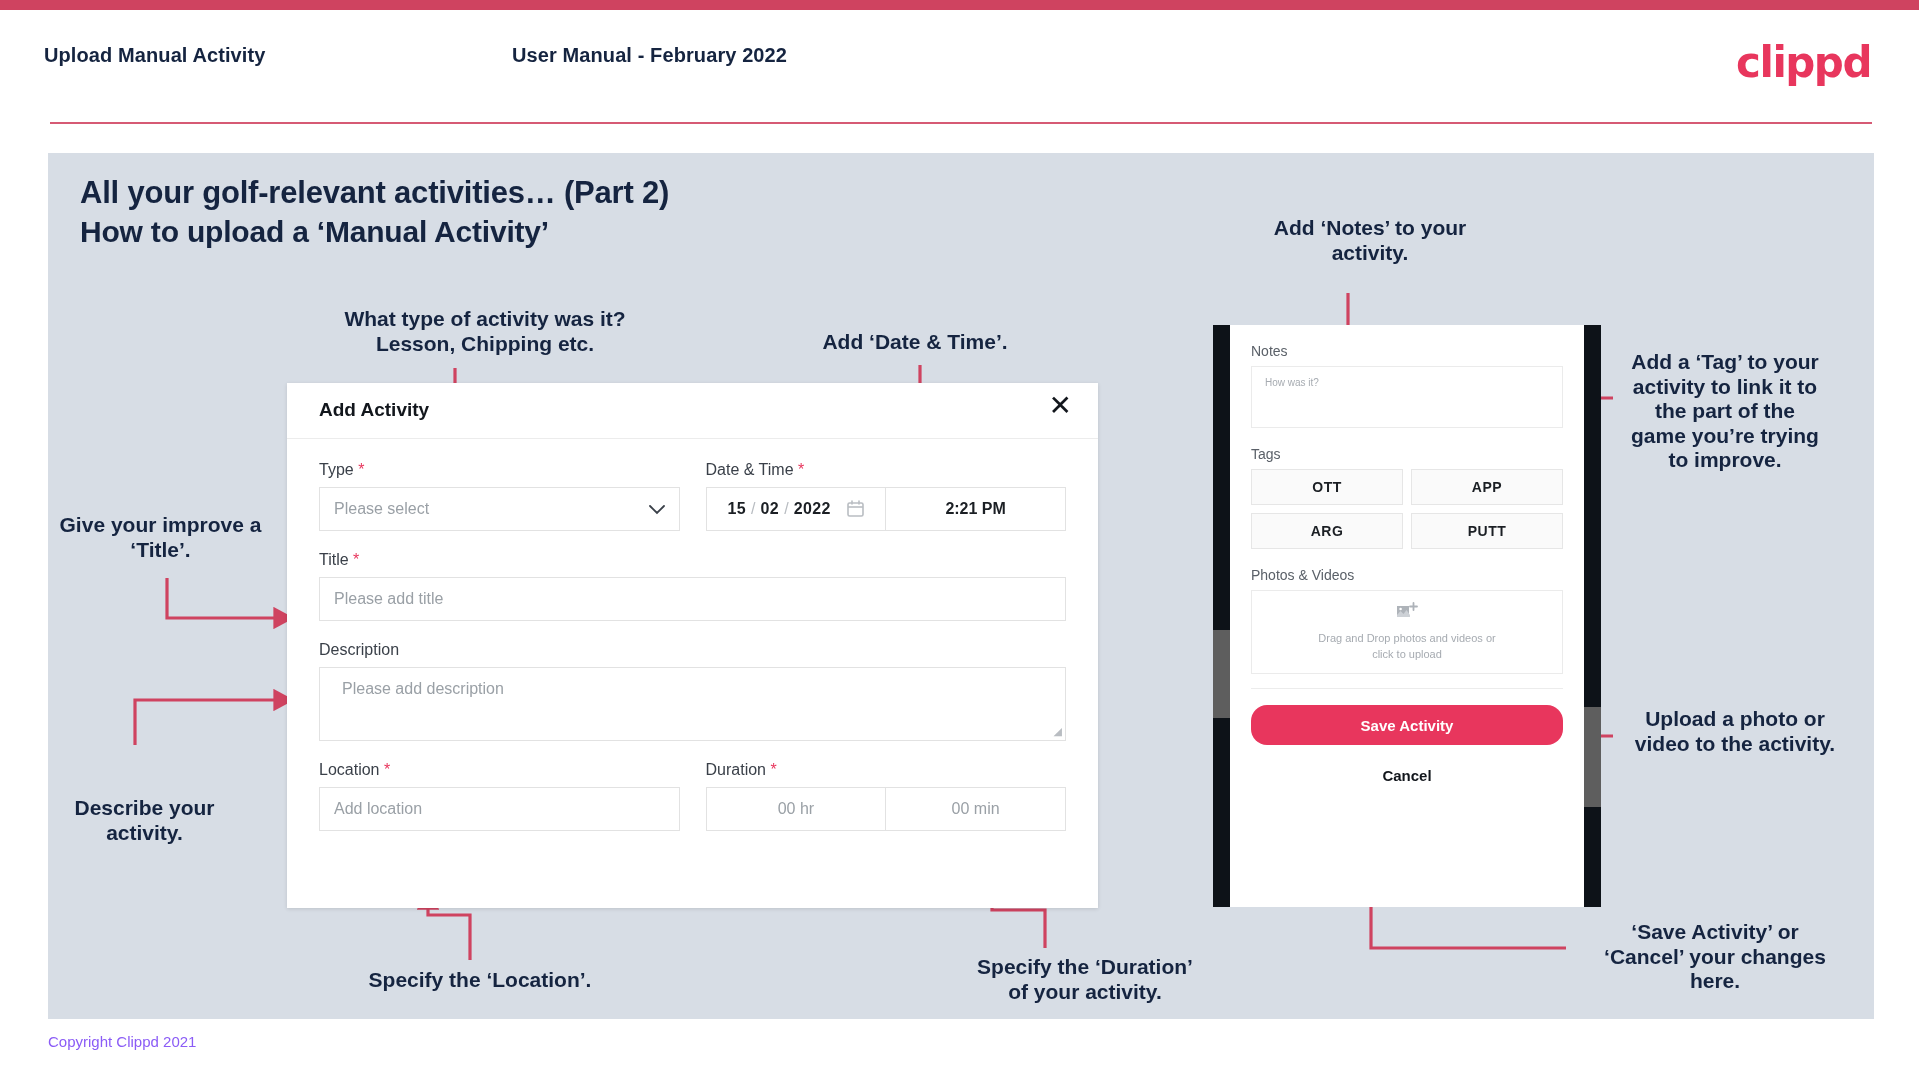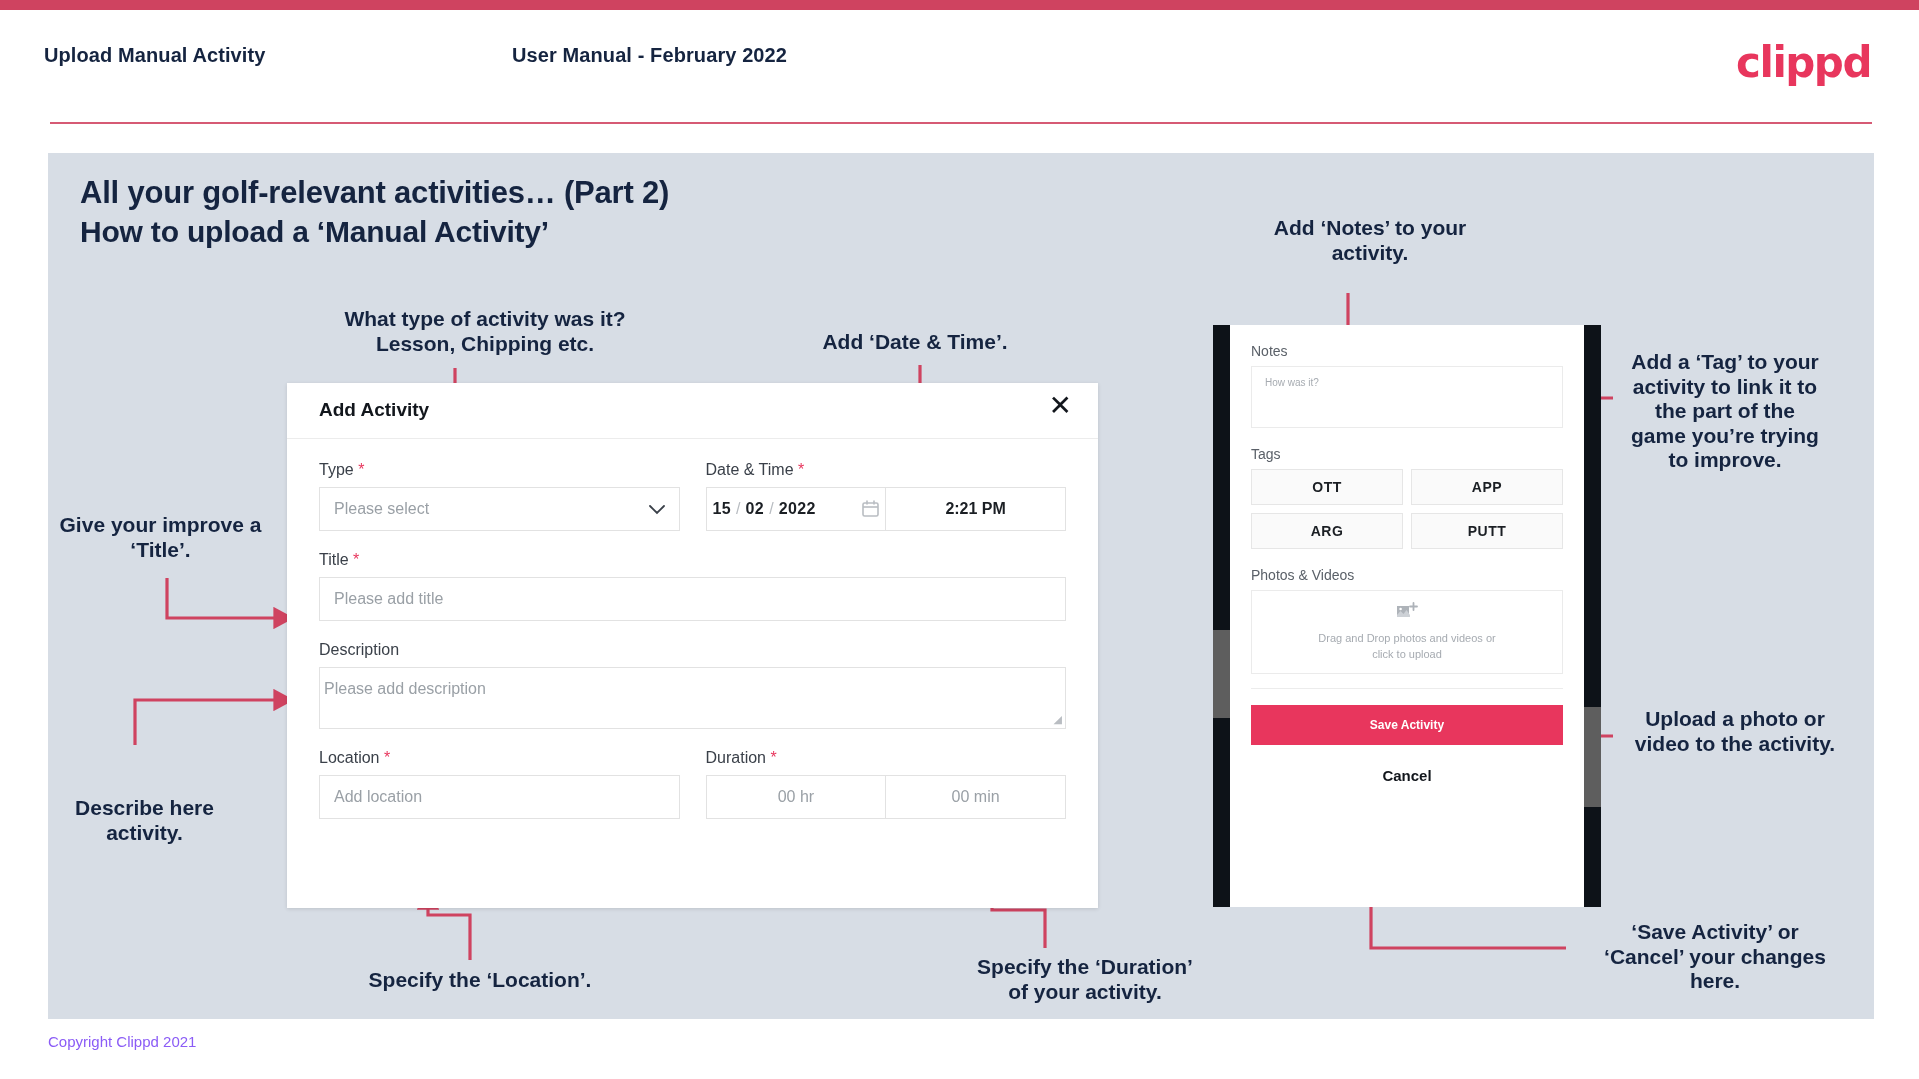--- a/index.html
+++ b/index.html
@@ -114,39 +114,39 @@
     background: #ffffff;
     display: flex; align-items: center;
     padding: 0 14px;
     font-size: 16px;
     color: #9aa0a6;
   }
   .ctrl.split { padding: 0; }
   .ctrl-seg {
     flex: 1; height: 100%;
     display: flex; align-items: center;
-    padding: 0 6px;
+    padding: 0 21px;
     text-align: right;
   }
   .ctrl-seg + .ctrl-seg { border-left: 1px solid #e2e2e2; }
   .ctrl-seg.center { justify-content: center; }
 
   .date-txt { color: #1b1f24; font-weight: 700; font-size: 16px; letter-spacing: .4px; }
   .date-sep { color: #b9bdc2; padding: 0 5px; }
   .time-txt { color: #1b1f24; font-weight: 700; font-size: 16px; }
 
   .chev { margin-left: auto; color: #3a4049; font-size: 15px; }
 
   .cal-icon { margin-left: auto; display: inline-flex; }
 
   .ta {
-    height: 62px;
+    height: 74px;
     border: 1px solid #e2e2e2;
     background: #fff;
-    padding: 12px 4px;
+    padding: 12px 22px;
     font-size: 16px; color: #9aa0a6;
     position: relative;
   }
   .ta .grip {
     position: absolute; right: 3px; bottom: 2px;
     color: #b9bdc2; font-size: 11px;
   }
   .mb-lg { margin-bottom: 20px; }
 
   
@@ -196,22 +196,23 @@
   .dz-txt {
     font-size: 11px; color: #a6abb1; text-align: center; line-height: 1.45;
     white-space: pre-line;
   }
   .p-divider {
     height: 1px; background: #ececec; margin: 14px 0 16px 0;
   }
   .save-btn {
     height: 40px; background: #e8365d;
     display: flex; align-items: center; justify-content: center;
-    color: #fff; font-size: 12px; font-weight: 700;
+    color: #fff; font-size: 15px; font-weight: 700;
     cursor: pointer;
+    border-radius: 16px;
   }
   .cancel-btn {
     margin-top: 22px;
     text-align: center; font-size: 15px; font-weight: 700; color: #12161c;
     cursor: pointer;
   }
 
   
   .footer {
     position: absolute; left: 48px; top: 1033px;
@@ -236,21 +237,21 @@
   </div>
 
   <div class="ann" style="left:335px; top:307px; width:300px;">What type of activity was it?
 Lesson, Chipping etc.</div>
 
   <div class="ann" style="left:800px; top:330px; width:230px;">Add ‘Date &amp; Time’.</div>
 
   <div class="ann" style="left:48px; top:513px; width:225px;">Give your improve a
 ‘Title’.</div>
 
-  <div class="ann" style="left:52px; top:796px; width:185px;">Describe here
+  <div class="ann" style="left:52px; top:796px; width:185px;">Describe your
 activity.</div>
 
   <div class="ann" style="left:345px; top:968px; width:270px;">Specify the ‘Location’.</div>
 
   <div class="ann" style="left:950px; top:955px; width:270px;">Specify the ‘Duration’
 of your activity.</div>
 
   <div class="ann" style="left:1245px; top:216px; width:250px;">Add ‘Notes’ to your
 activity.</div>
 

